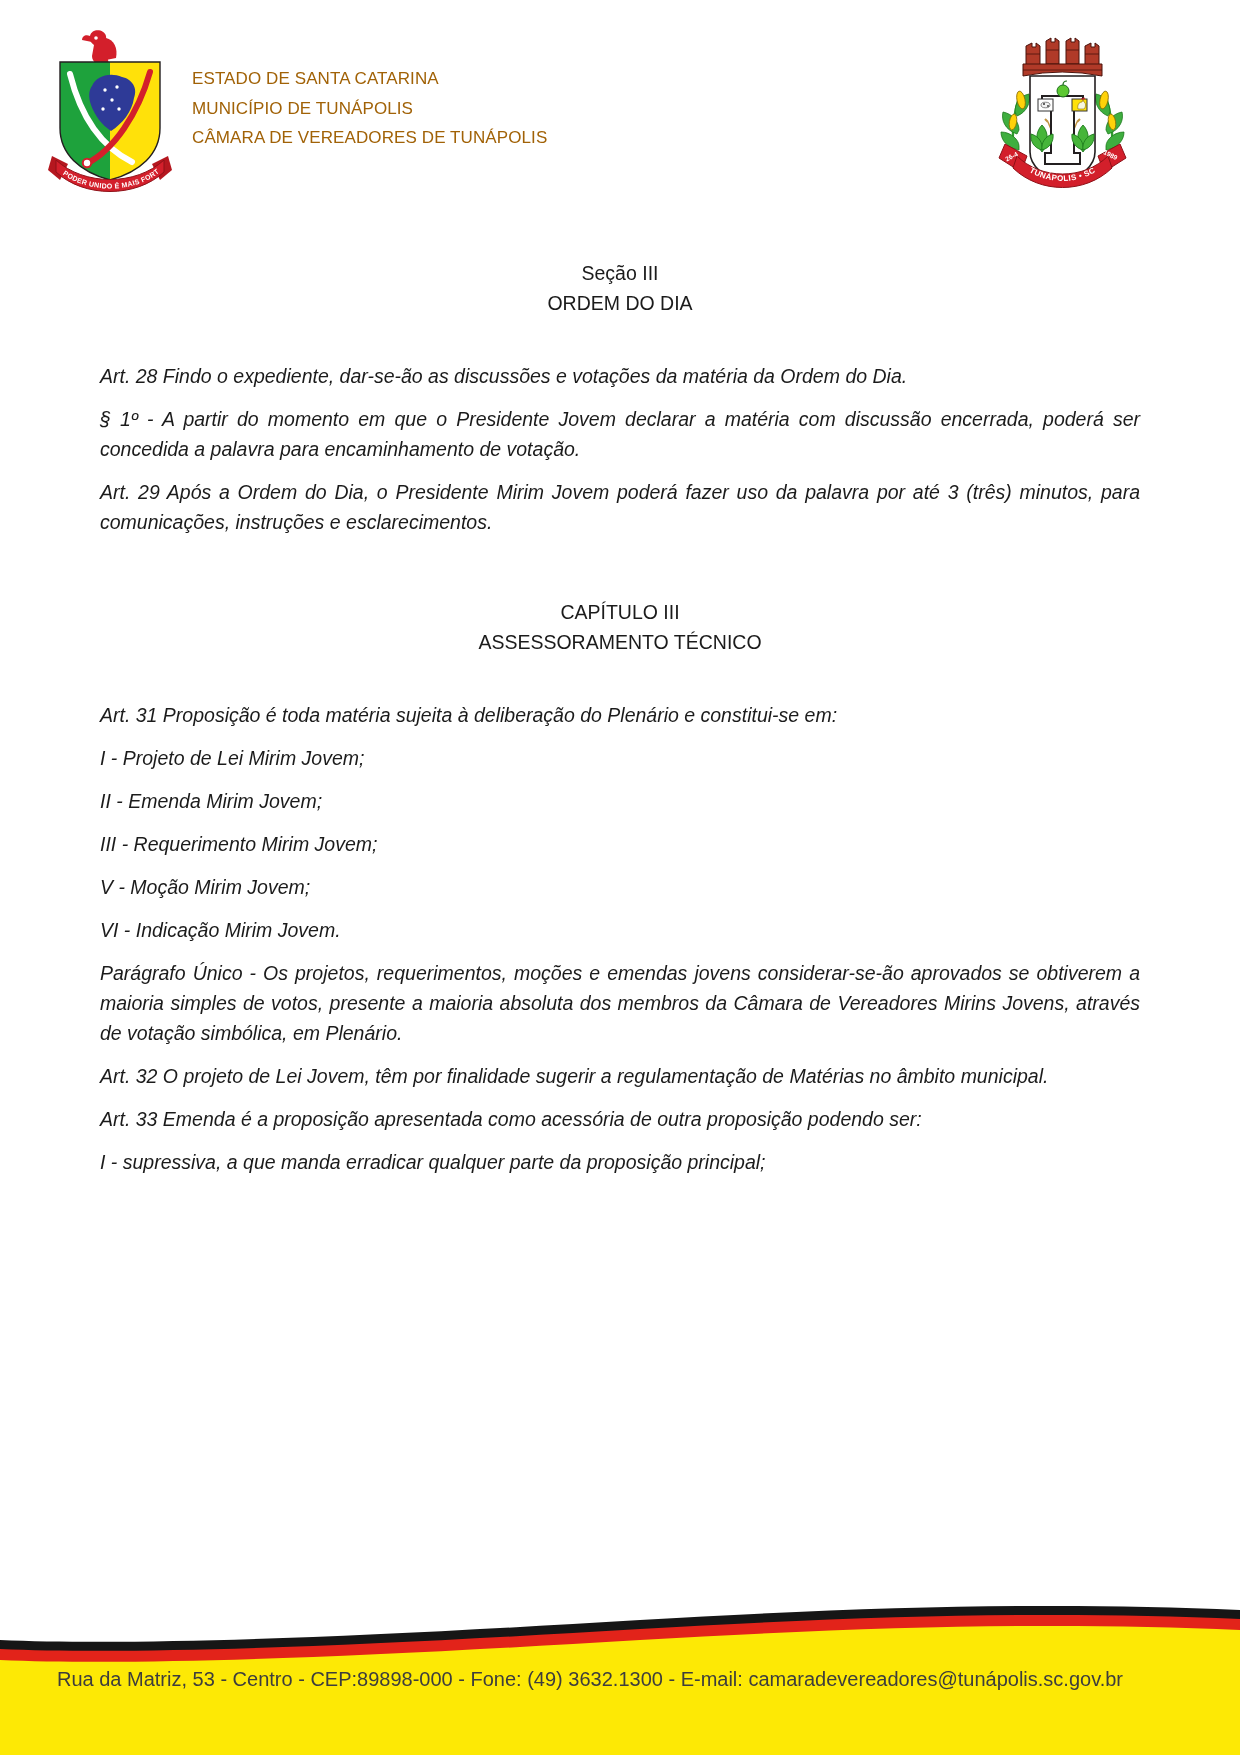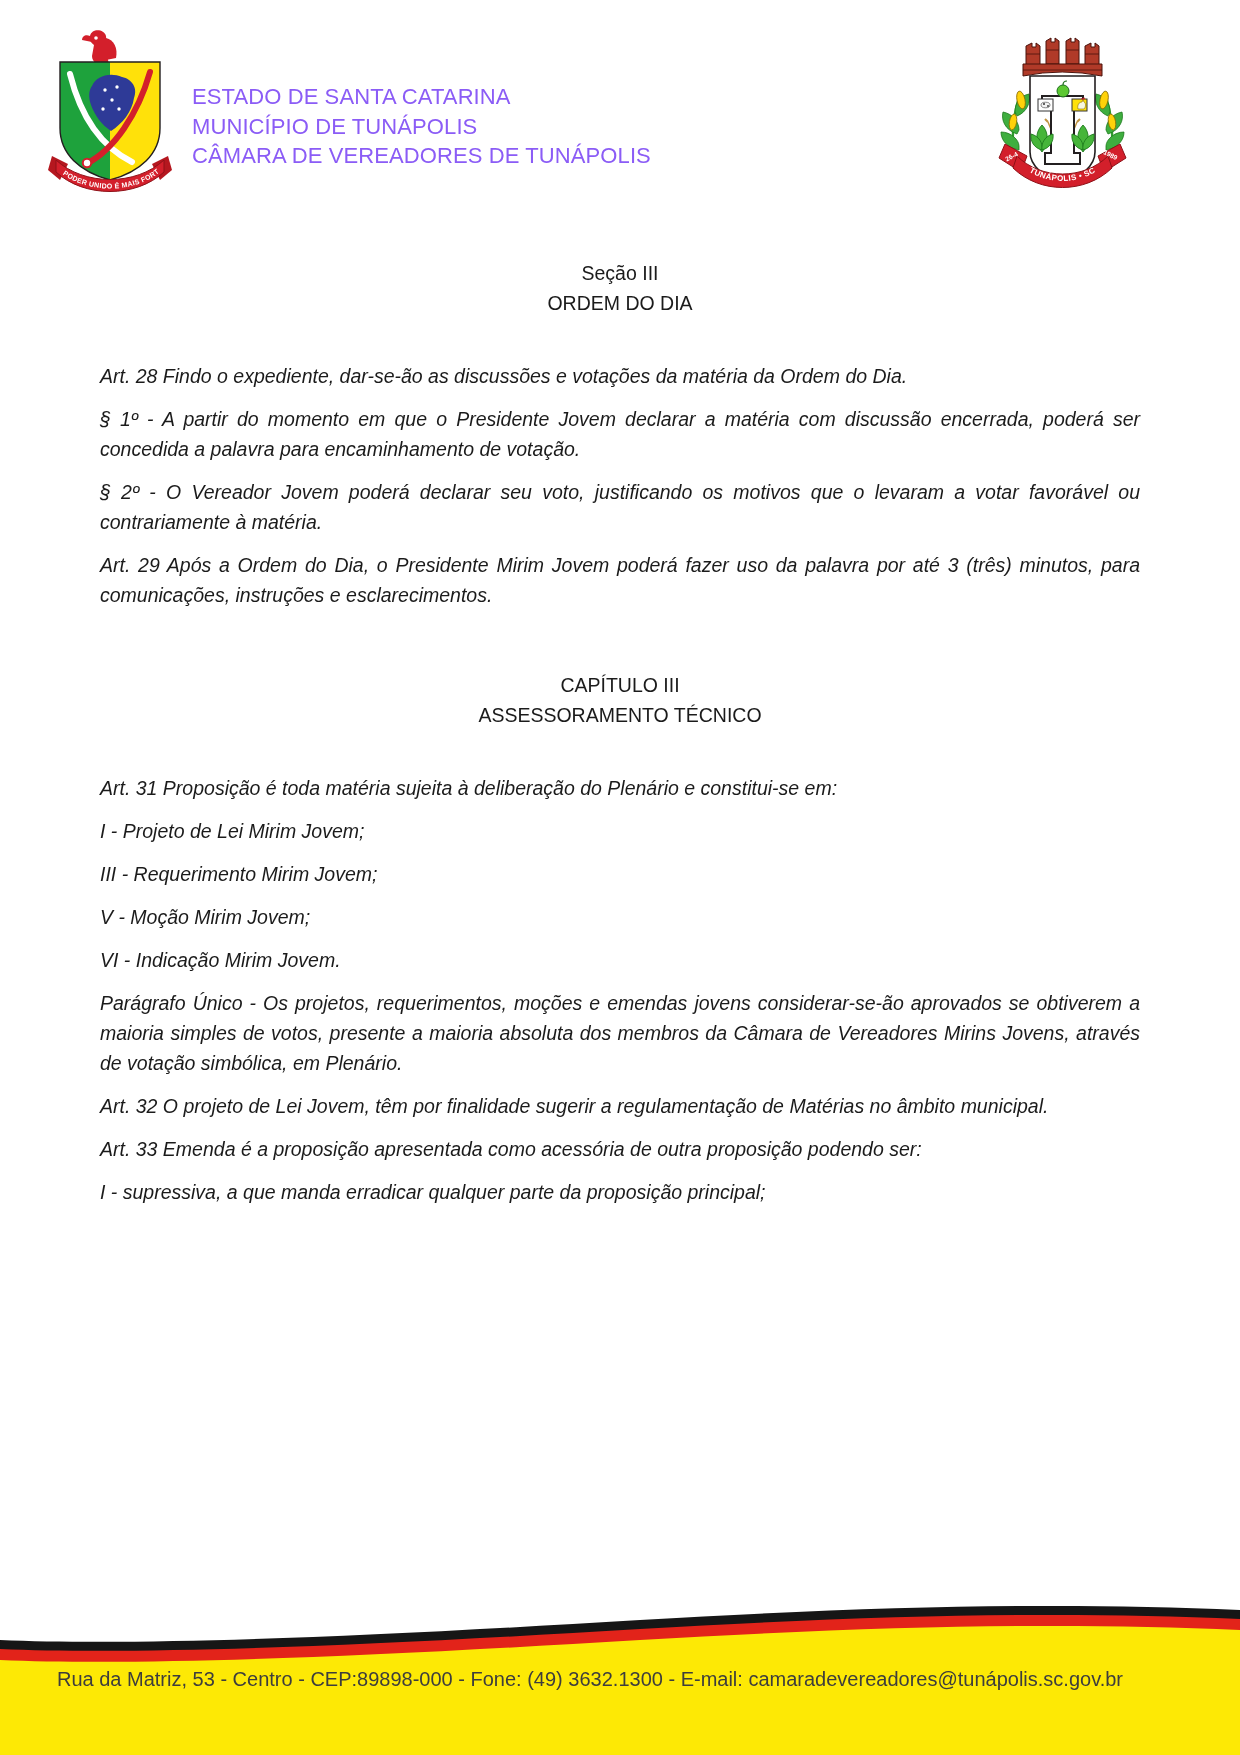--- a/index.html
+++ b/index.html
@@ -11,22 +11,22 @@
     background:#ffffff;
     overflow:hidden;
     font-family:"Liberation Sans","DejaVu Sans",sans-serif;
     color:#1b1b1b;
   }
   
   .header{position:absolute;left:0;top:0;width:1240px;height:215px;}
   .state-arms{position:absolute;left:48px;top:30px;width:124px;height:166px;}
   .muni-arms{position:absolute;left:993px;top:34px;width:139px;height:163px;}
   .org-block{
-    position:absolute;left:192px;top:82px;
-    font-size:22px;line-height:29.5px;color:#8b5cf6;
+    position:absolute;left:192px;top:64px;
+    font-size:17px;line-height:29.5px;color:#a16207;
     letter-spacing:0.1px;white-space:nowrap;
   }
   
   .doc-body{
     position:absolute;left:100px;top:250px;width:1040px;
     font-size:19.5px;line-height:30px;color:#1b1b1b;
   }
   .hg{text-align:center;margin:60px 0 43px;}
   .hg:first-child{margin-top:8px;}
   .hline{white-space:nowrap;}
@@ -186,28 +186,28 @@
     </svg>
   </div>
 
   <main class="doc-body" id="doc-body">
       <div class="hg">
         <div class="hline">Seção III</div>
         <div class="hline">ORDEM DO DIA</div>
       </div>
       <p class="para">Art. 28 Findo o expediente, dar-se-ão as discussões e votações da matéria da Ordem do Dia.</p>
       <p class="para">§ 1º - A partir do momento em que o Presidente Jovem declarar a matéria com discussão encerrada, poderá ser concedida a palavra para encaminhamento de votação.</p>
-      <p class="para">§ 2º - O Vereador Jovem poderá declarar seu voto, justificando os motivos que o levaram a votar favorável ou contrariamente à matéria.</p>
       <p class="para">Art. 29 Após a Ordem do Dia, o Presidente Mirim Jovem poderá fazer uso da palavra por até 3 (três) minutos, para comunicações, instruções e esclarecimentos.</p>
       <div class="hg">
         <div class="hline">CAPÍTULO III</div>
         <div class="hline">ASSESSORAMENTO TÉCNICO</div>
       </div>
       <p class="para">Art. 31 Proposição é toda matéria sujeita à deliberação do Plenário e constitui-se em:</p>
       <p class="para">I - Projeto de Lei Mirim Jovem;</p>
+      <p class="para">II - Emenda Mirim Jovem;</p>
       <p class="para">III - Requerimento Mirim Jovem;</p>
       <p class="para">V - Moção Mirim Jovem;</p>
       <p class="para">VI - Indicação Mirim Jovem.</p>
       <p class="para">Parágrafo Único - Os projetos, requerimentos, moções e emendas jovens considerar-se-ão aprovados se obtiverem a maioria simples de votos, presente a maioria absoluta dos membros da Câmara de Vereadores Mirins Jovens, através de votação simbólica, em Plenário.</p>
       <p class="para">Art. 32 O projeto de Lei Jovem, têm por finalidade sugerir a regulamentação de Matérias no âmbito municipal.</p>
       <p class="para">Art. 33 Emenda é a proposição apresentada como acessória de outra proposição podendo ser:</p>
       <p class="para">I - supressiva, a que manda erradicar qualquer parte da proposição principal;</p>
     </main>
 
   <svg class="footer-wave" viewBox="0 0 1240 160" preserveAspectRatio="none" aria-hidden="true">

